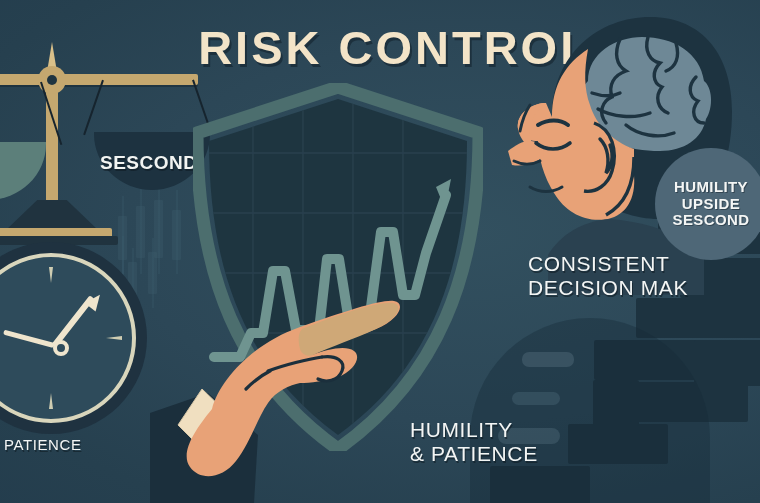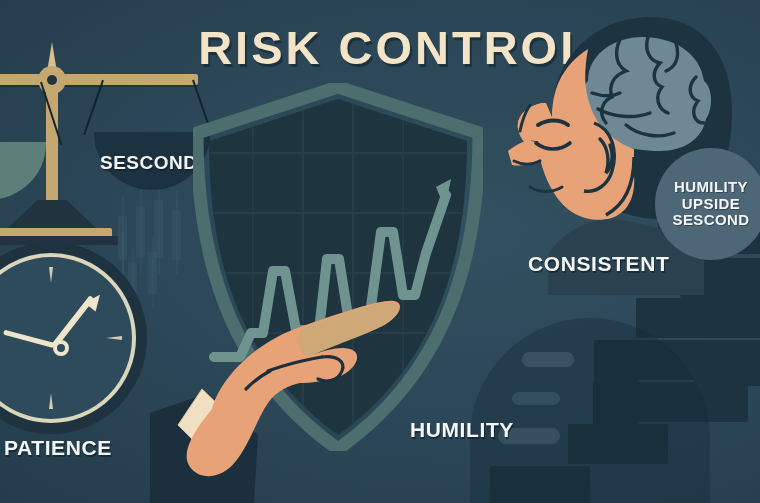--- a/index.html
+++ b/index.html
@@ -69,25 +69,25 @@
   
   #head{position:absolute;left:508px;top:5px;width:250px;height:290px;}
 
   
   #bubble{position:absolute;left:655px;top:148px;width:112px;height:112px;border-radius:50%;
           background:#4e6777;display:flex;align-items:center;justify-content:center;}
   #bubbletext{font-size:15px;font-weight:bold;color:#f4f6f5;line-height:1.12;text-align:center;letter-spacing:.4px;
               text-shadow:1px 1px 0 rgba(12,22,30,.4);}
 
   
-  .cap{position:absolute;font-weight:bold;color:#f4f6f5;letter-spacing:.6px;line-height:1.15;
+  .cap{position:absolute;font-weight:normal;color:#f4f6f5;letter-spacing:.6px;line-height:1.15;
        text-shadow:1px 2px 0 rgba(10,20,26,.5);}
   #cap-decision{left:528px;top:252px;font-size:21px;}
   #cap-humility{left:410px;top:418px;font-size:21px;}
-  #cap-patience{left:4px;top:436px;font-size:21px;}
+  #cap-patience{left:4px;top:436px;font-size:15px;}
 </style>
 </head>
 <body>
 
 <div id="stage">
 
   <div class="layer">
     <div class="wick" style="left:122px;top:196px;height:78px;"></div>
     <div class="candle" style="left:118px;top:216px;width:9px;height:44px;"></div>
     <div class="wick" style="left:140px;top:188px;height:86px;"></div>
@@ -246,21 +246,23 @@
   <div id="bubble">
     <div id="bubbletext">
       <span>HUMILITY</span><br>
       <span>UPSIDE</span><br>
       <span>SESCOND</span>
     </div>
   </div>
 
   <div class="cap" id="cap-decision">
     <span>CONSISTENT</span><br>
+    <span>DECISION MAK</span>
   </div>
 
   <div class="cap" id="cap-humility">
     <span>HUMILITY</span><br>
+    <span>&amp; PATIENCE</span>
   </div>
 
   <div class="cap" id="cap-patience">PATIENCE</div>
 
 </div>
 
 </body></html>

